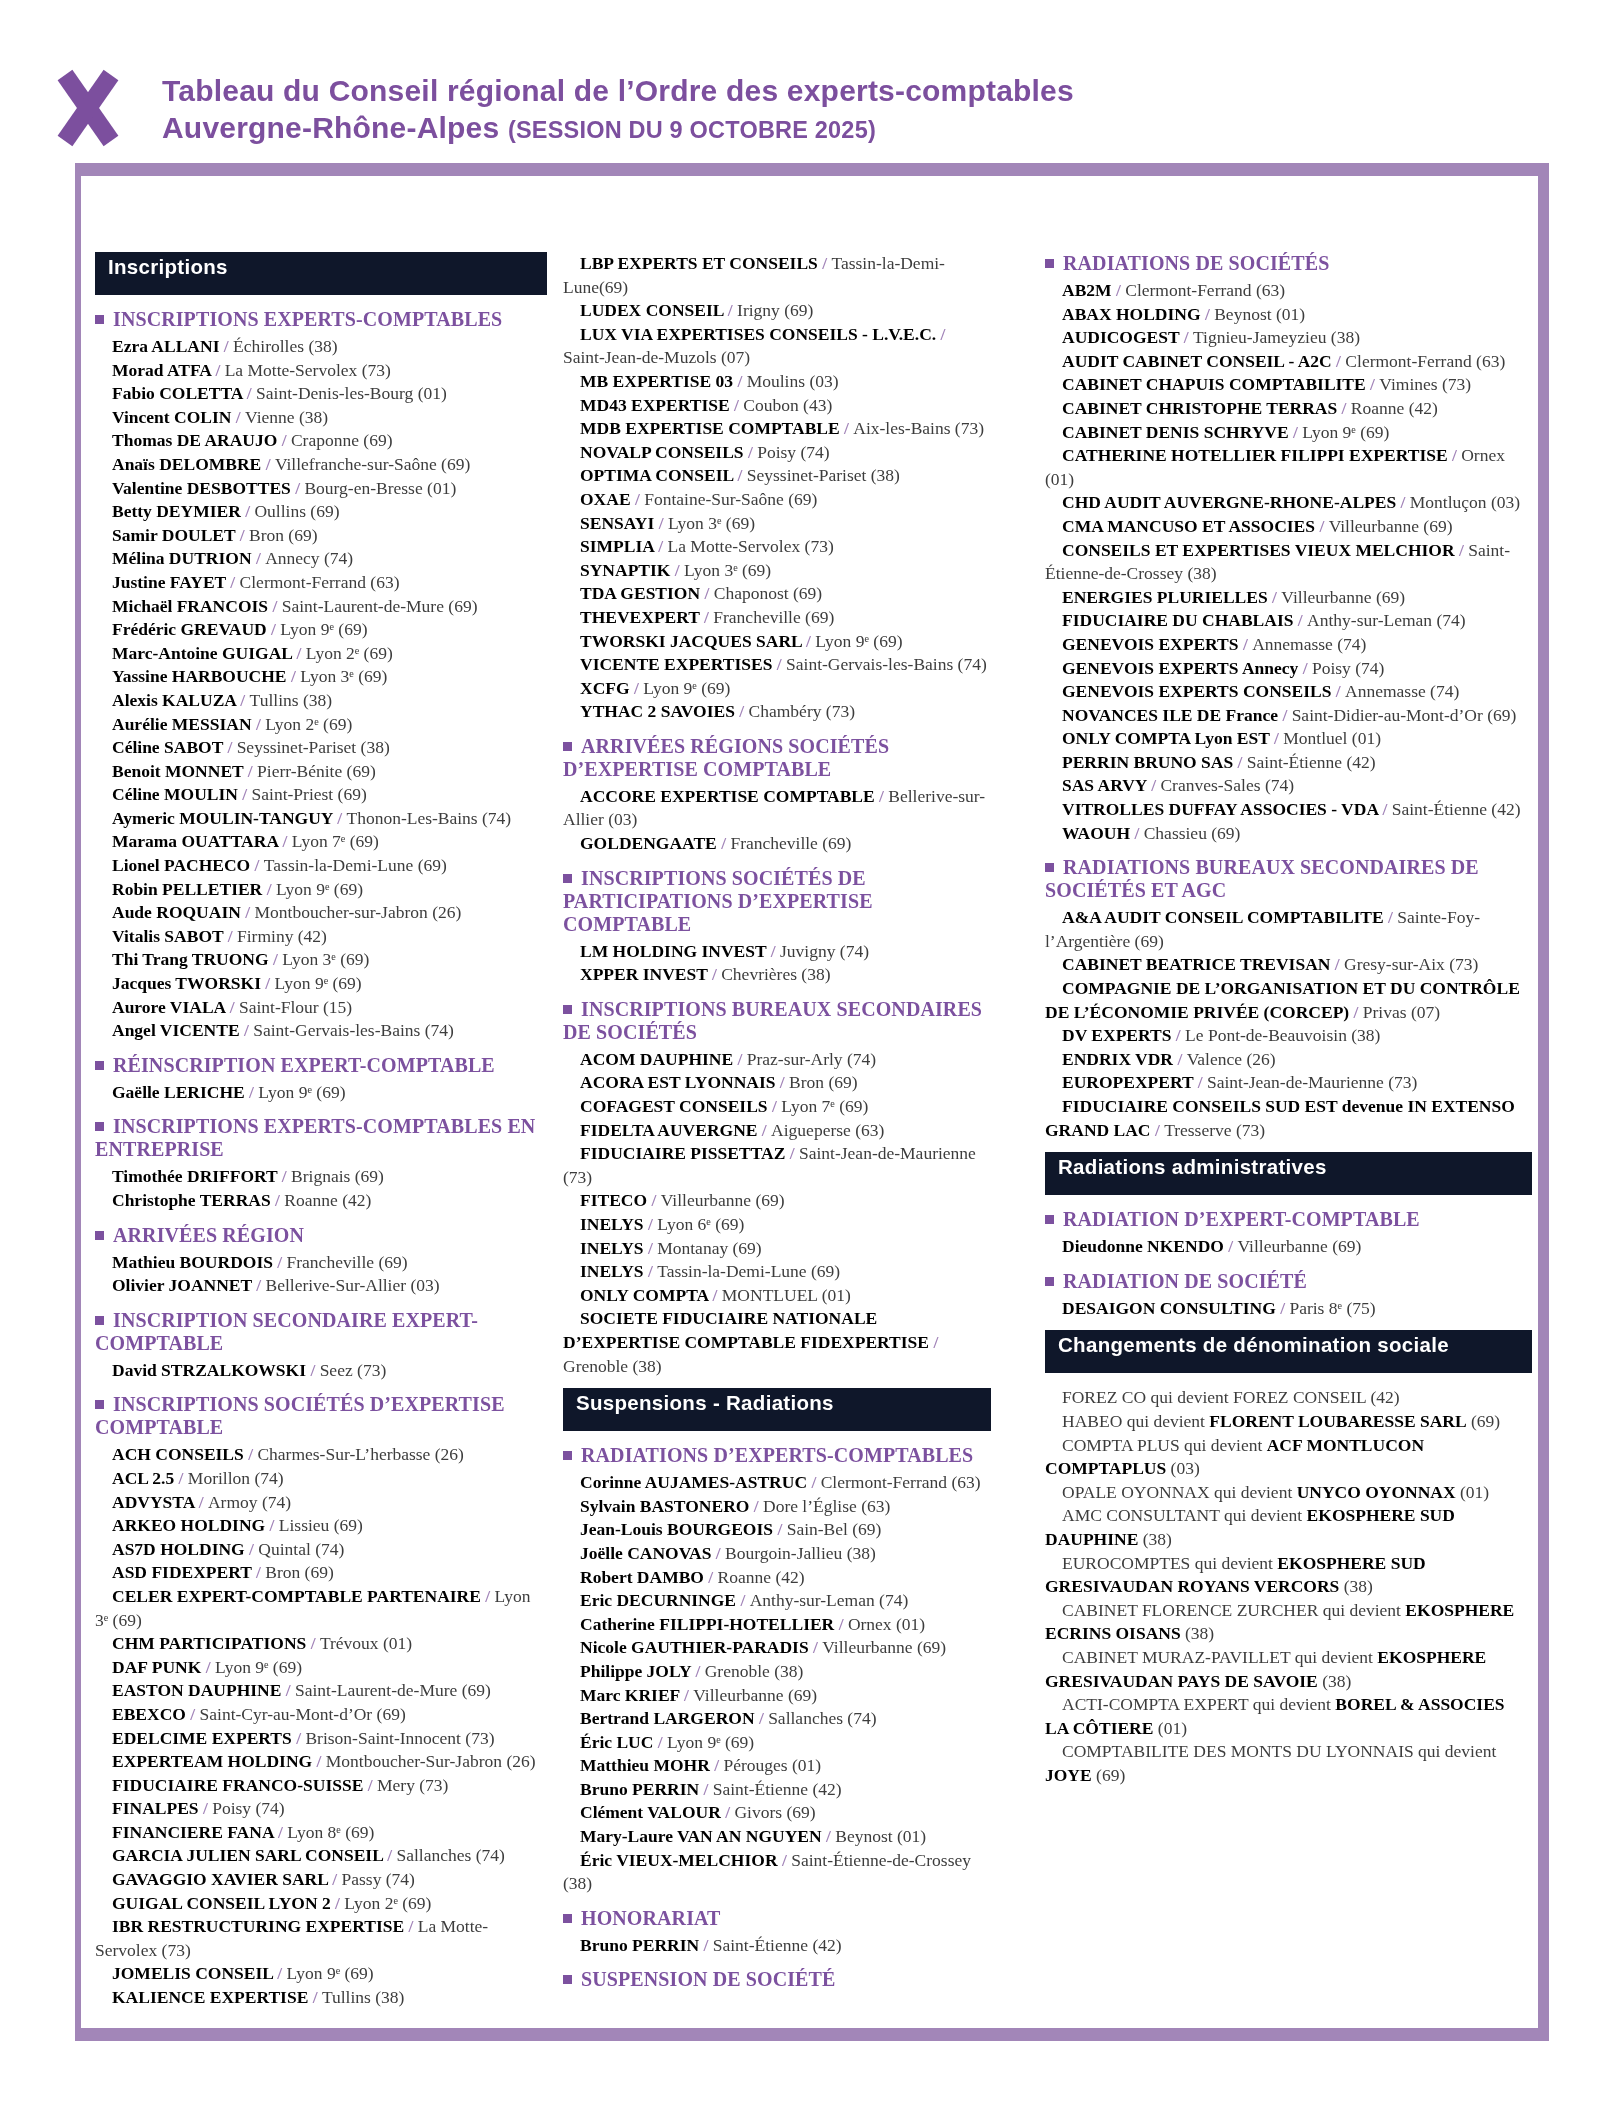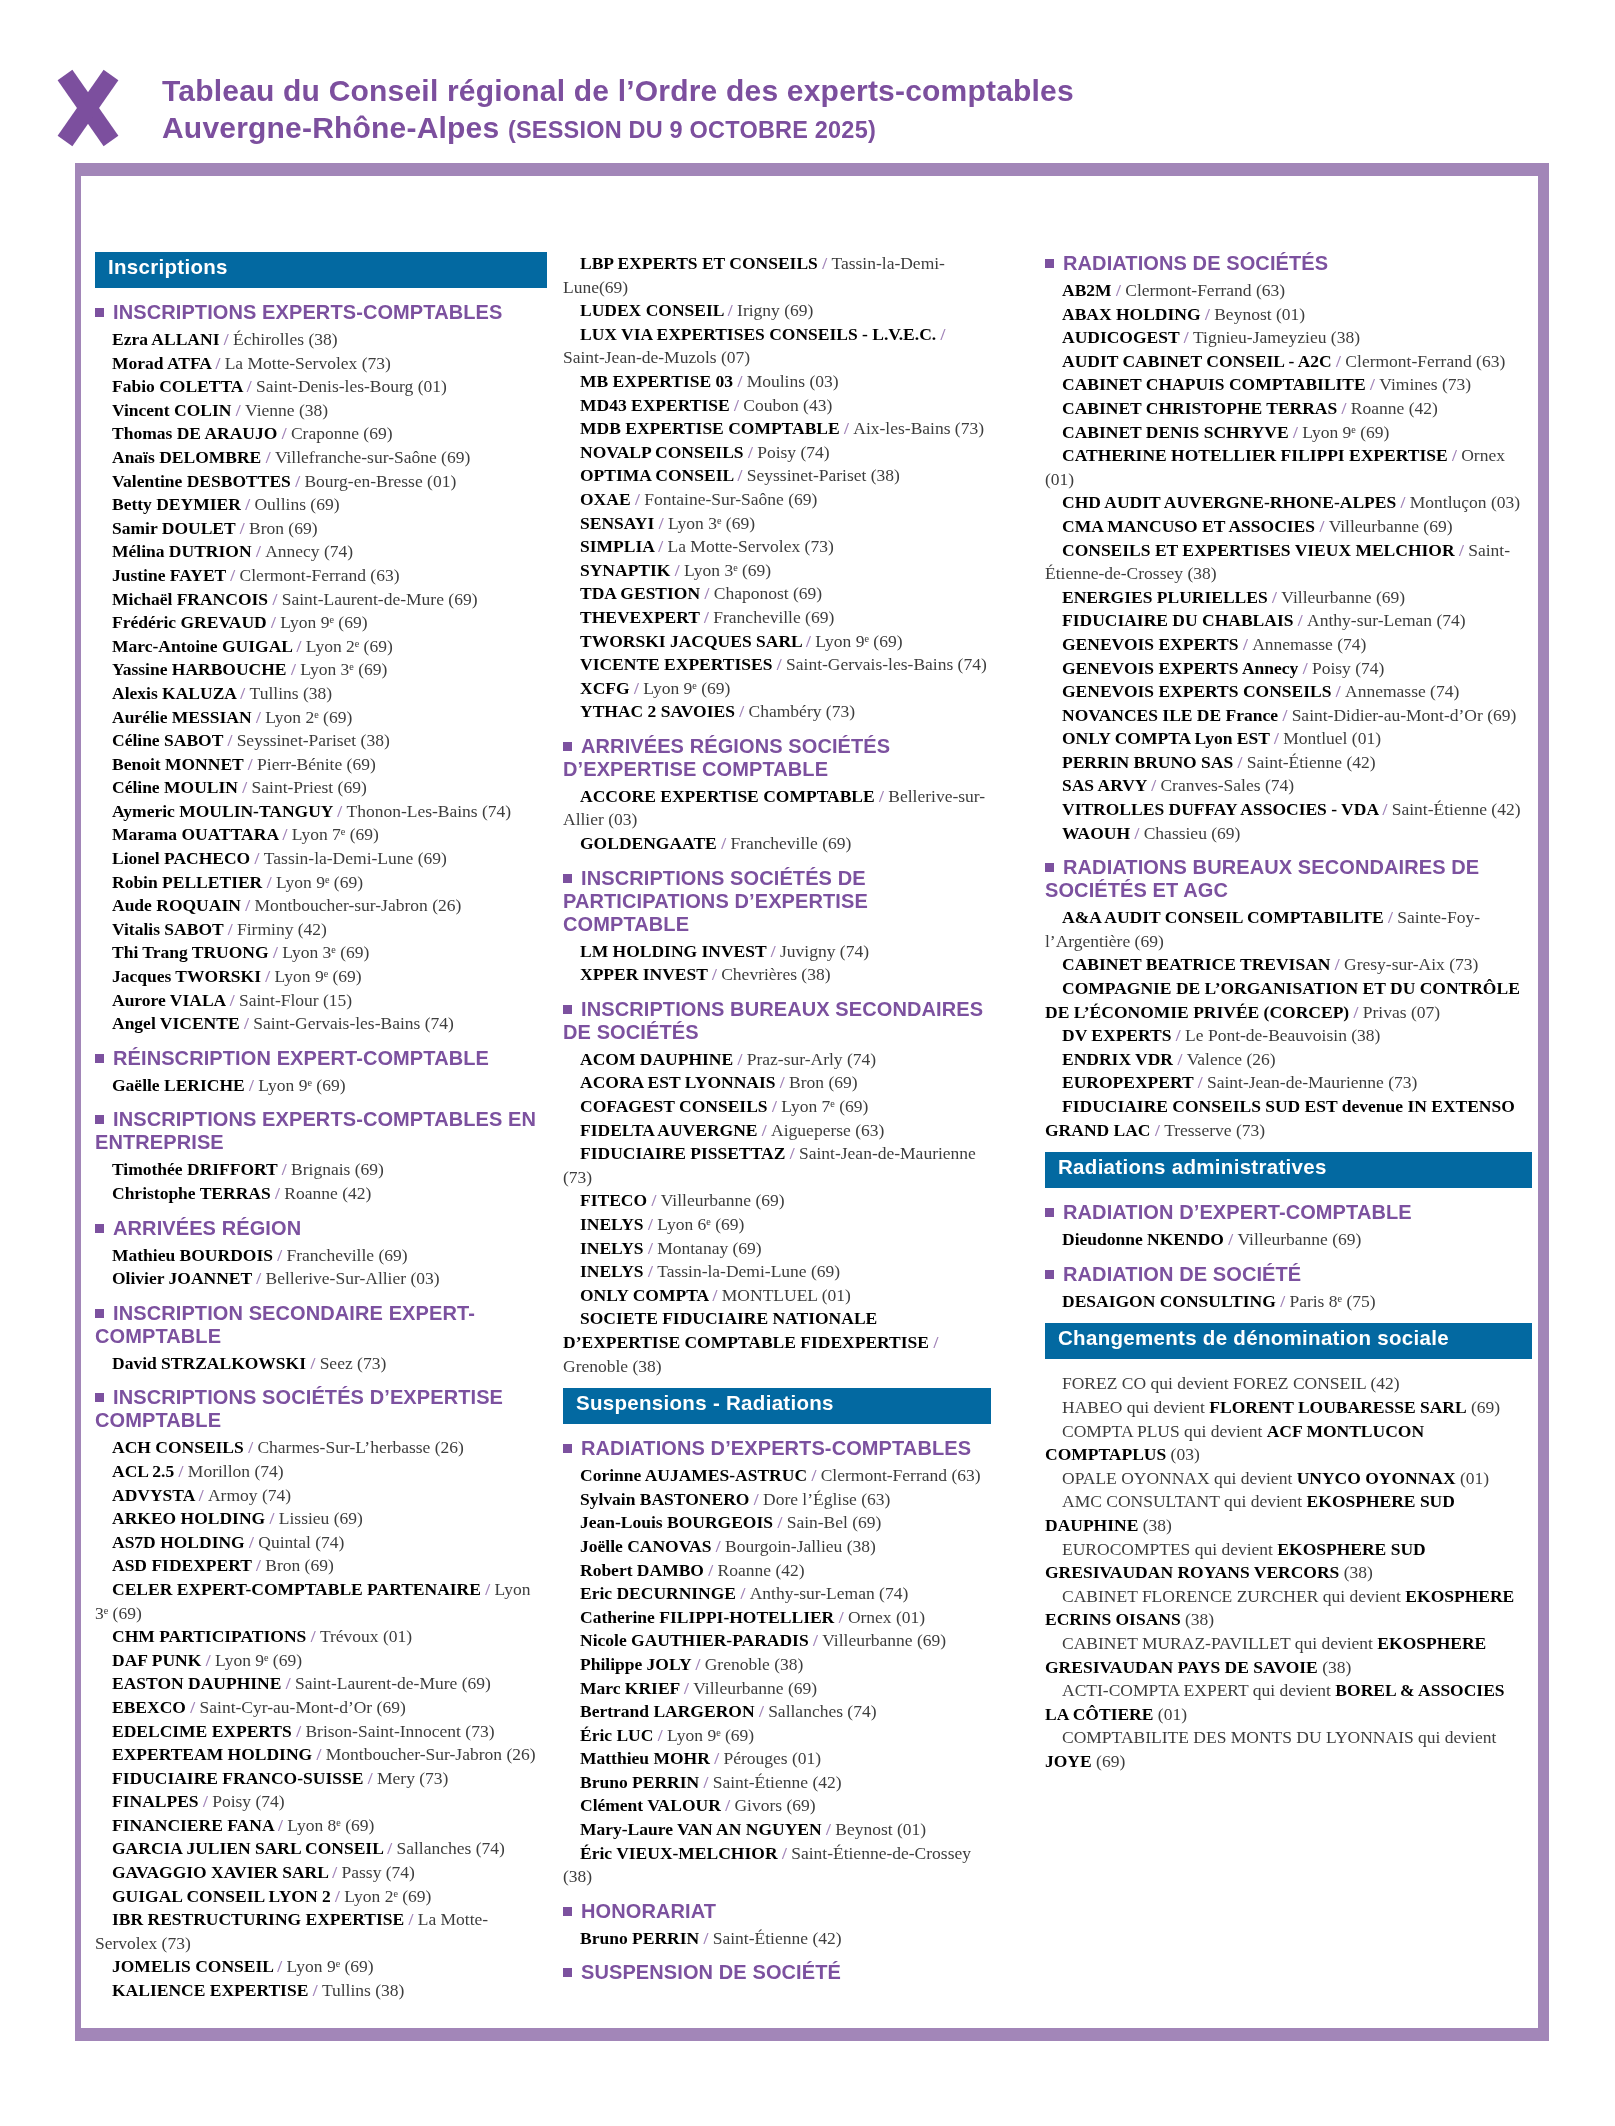--- a/index.html
+++ b/index.html
@@ -26,27 +26,27 @@
     border-width:13px 11px 13px 6px;
   }
   
   .col{position:absolute;top:252px;}
   .col1{left:95px;width:452px;}
   .col2{left:563px;width:428px;}
   .col3{left:1045px;width:487px;}
   .col > :first-child{margin-top:0;}
   
   .bar{
-    background:#0369a1;color:#ffffff;
+    background:#0f172a;color:#ffffff;
     font-family:"Liberation Sans",sans-serif;font-weight:bold;
-    font-size:20.5px;line-height:24px;padding:3px 4px 9px 13px;
+    font-size:20.5px;line-height:24px;padding:3px 4px 16px 13px;
     margin:10px 0 13px 0;letter-spacing:.3px;
   }
   .heading{
-    color:#7c519f;font-family:Liberation Sans, sans-serif;font-weight:bold;
+    color:#7c519f;font-family:Liberation Serif, serif;font-weight:bold;
     font-size:20px;line-height:23px;margin:11px 0 4px 0;letter-spacing:.1px;
   }
   .sq{
     display:inline-block;width:9px;height:9px;background:#7c519f;
     margin-right:9px;vertical-align:2px;
   }
   .entry{
     margin:0;font-size:17.5px;line-height:23.6px;color:#3d3d3d;
     text-indent:17px;
   }

